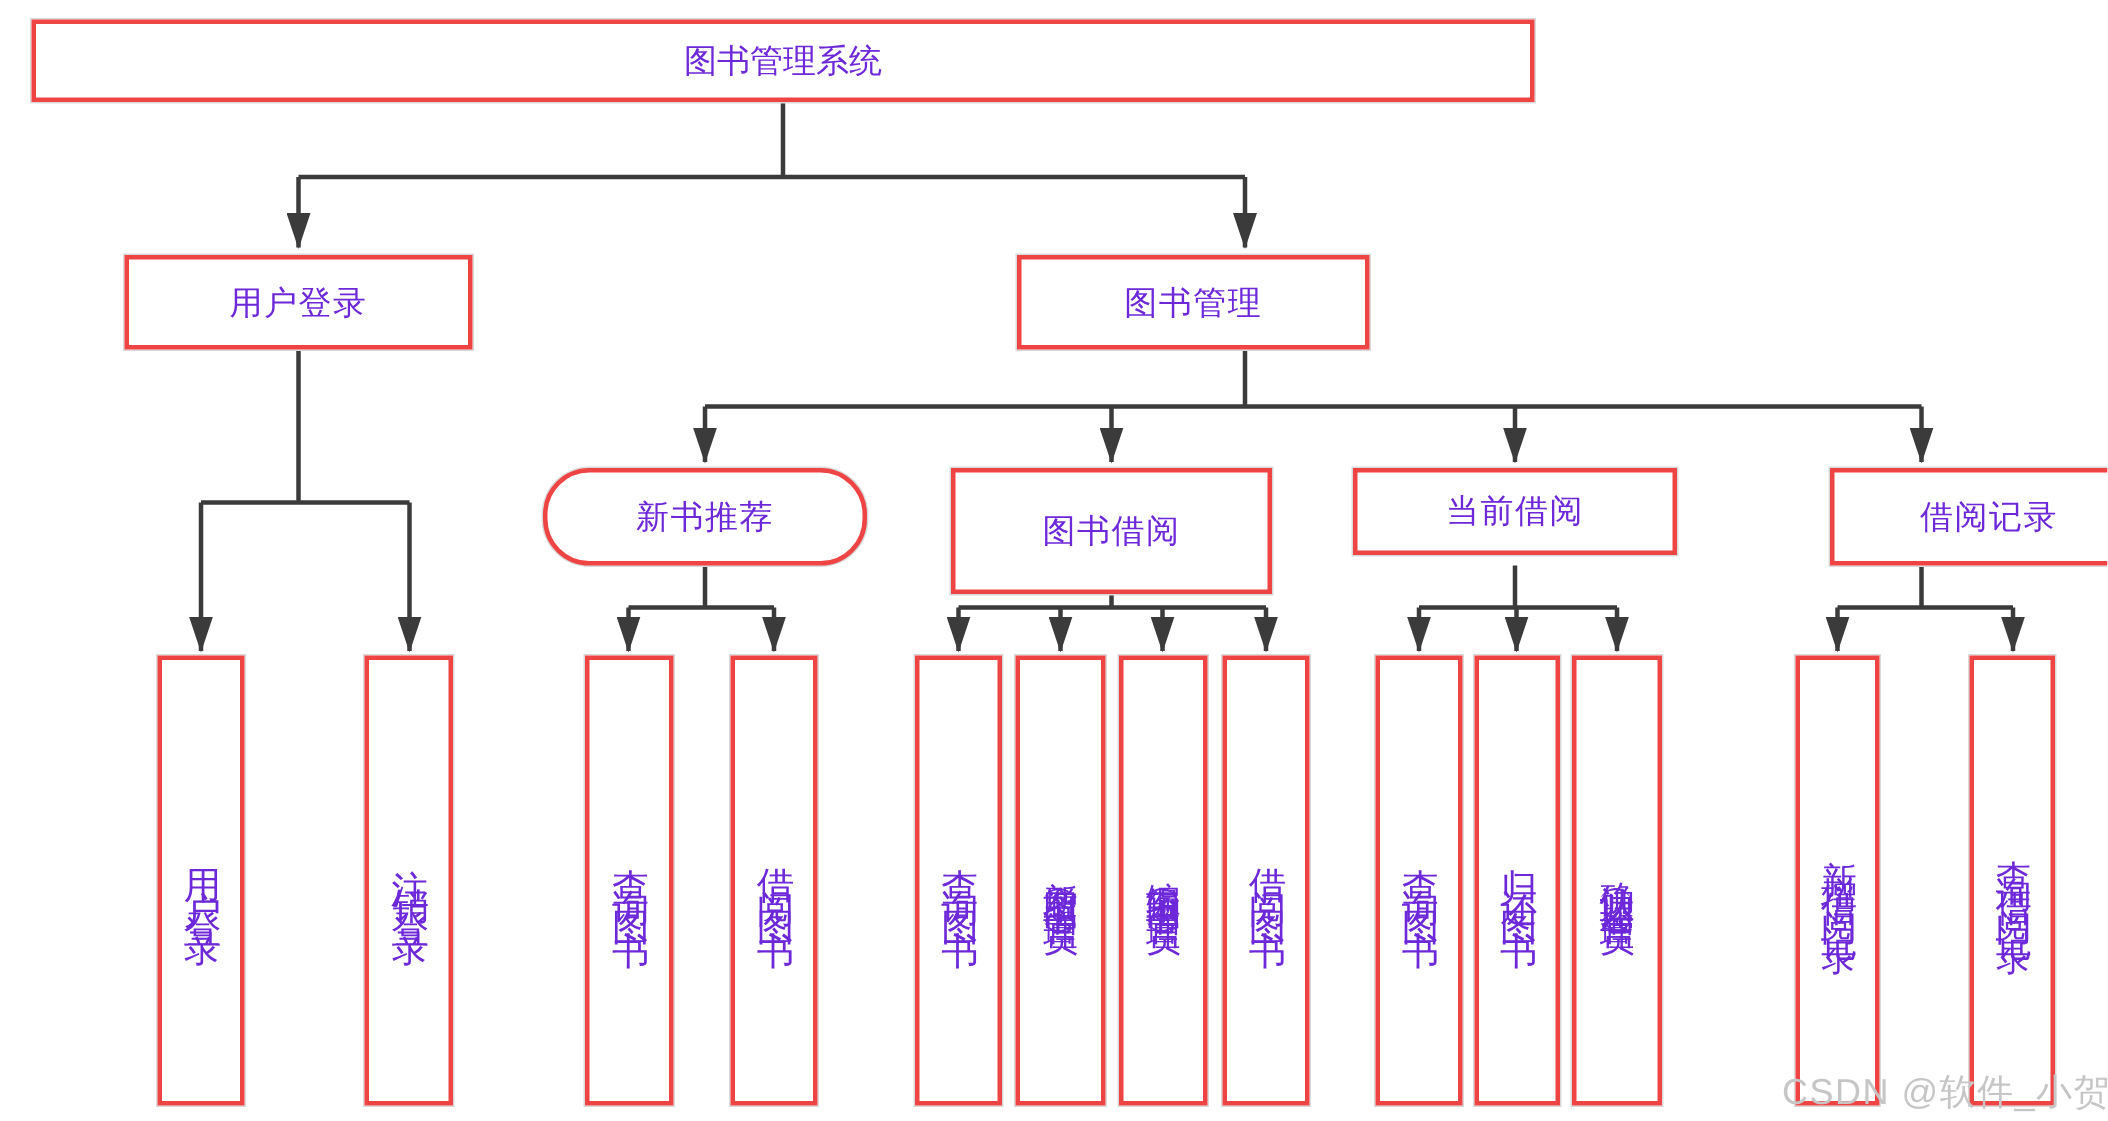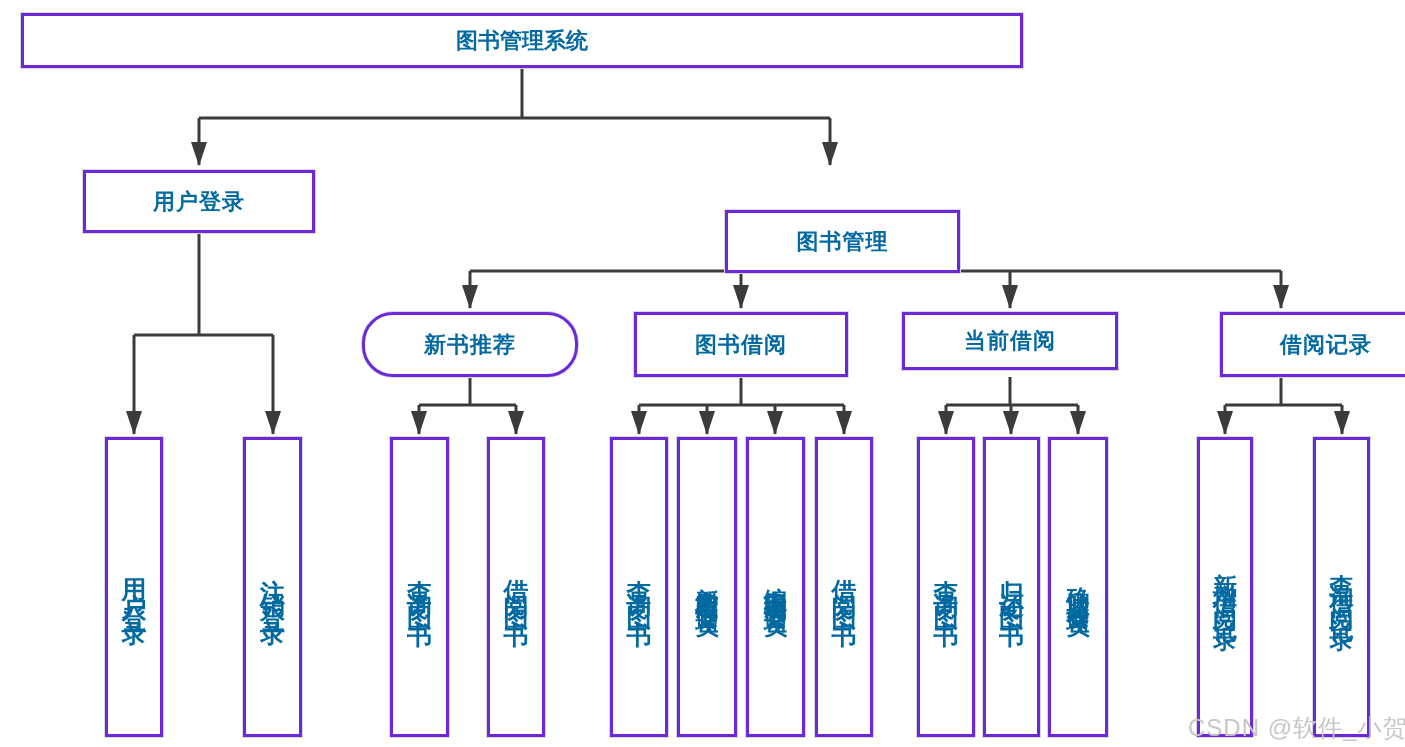--- a/index.html
+++ b/index.html
@@ -18,29 +18,28 @@
   svg.connectors {
     position: absolute;
     left: 0; top: 0;
     width: 1405px;
     height: 747px;
     z-index: 1;
   }
   .node {
     position: absolute;
     box-sizing: border-box;
-    border: 3px solid #6d28d9;
+    border: 3px solid #ef4444;
     background: #ffffff;
-    color: #0369a1;
+    color: #6d28d9;
     display: flex;
     align-items: center;
     justify-content: center;
     z-index: 2;
     box-shadow: 0 0 0 1px #d9d9d9;
-    font-weight: bold;
   }
   .node.h { font-size: 22px; letter-spacing: 1px; }
   .node.root { font-size: 22px; }
   .leaf {
     top: 437px;
     height: 300px;
   }
   .leaf .vtext {
     writing-mode: vertical-rl;
     text-orientation: mixed;
@@ -117,28 +116,28 @@
     </g>
   </svg>
 
   <div class="node root" style="left:21px; top:13px; width:1002px; height:55px;">
     <span>图书管理系统</span>
   </div>
 
   <div class="node h" style="left:83px; top:170px; width:232px; height:63px;">
     <span>用户登录</span>
   </div>
-  <div class="node h" style="left:725px; top:170px; width:235px; height:63px;margin-top:40px;">
+  <div class="node h" style="left:678px; top:170px; width:235px; height:63px;">
     <span>图书管理</span>
   </div>
 
   <div class="node h" style="left:362px; top:312px; width:216px; height:65px;border-radius:31px;">
     <span>新书推荐</span>
   </div>
-  <div class="node h" style="left:634px; top:312px; width:214px; height:65px;align-items:center;">
+  <div class="node h" style="left:634px; top:312px; width:214px; height:84px;align-items:center;">
     <span>图书借阅</span>
   </div>
   <div class="node h" style="left:902px; top:312px; width:216px; height:58px;">
     <span>当前借阅</span>
   </div>
   <div class="node h" style="left:1220px; top:312px; width:212px; height:65px;">
     <span>借阅记录</span>
   </div>
 
   <div class="node leaf" style="left:105px; width:58px;">

